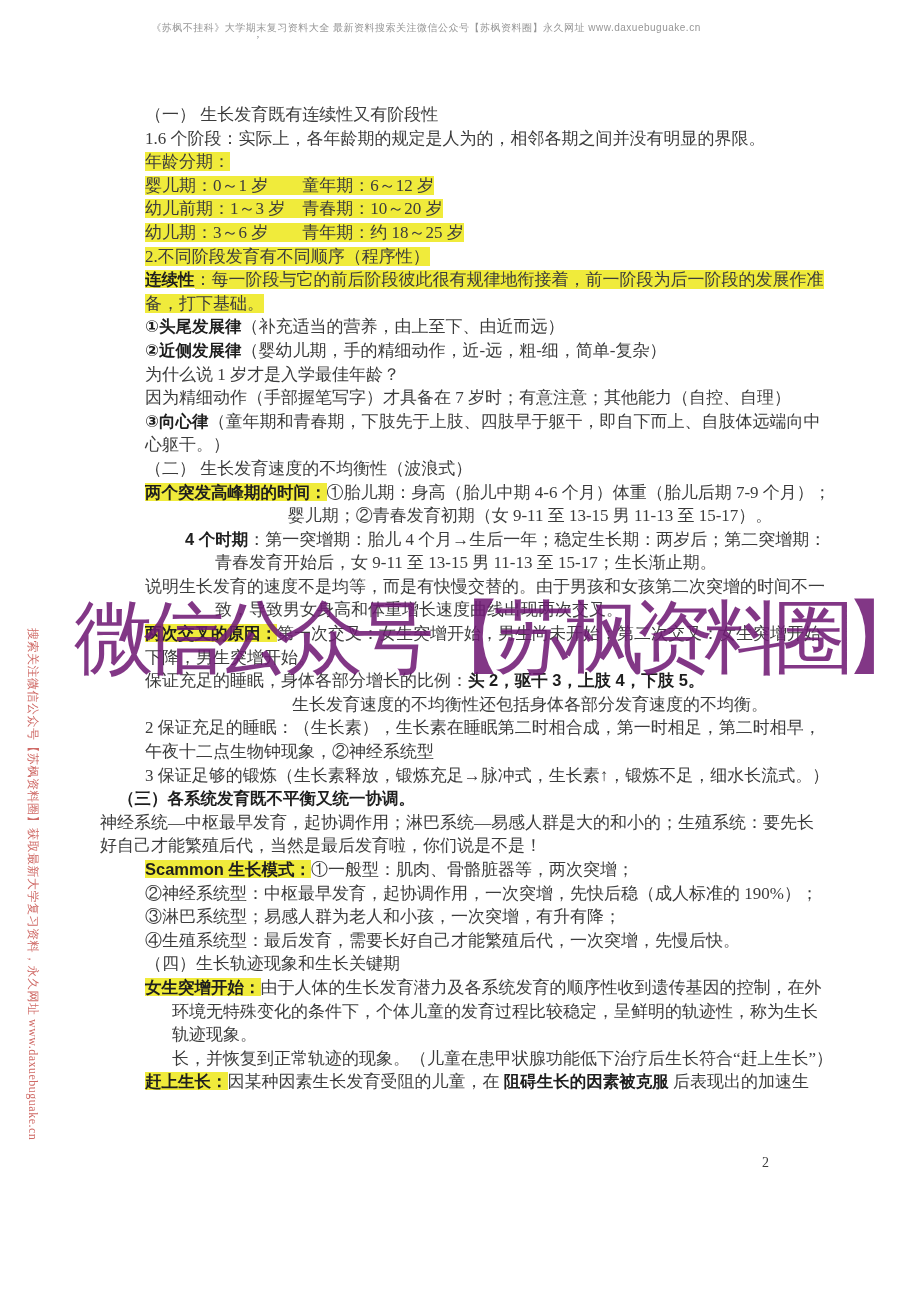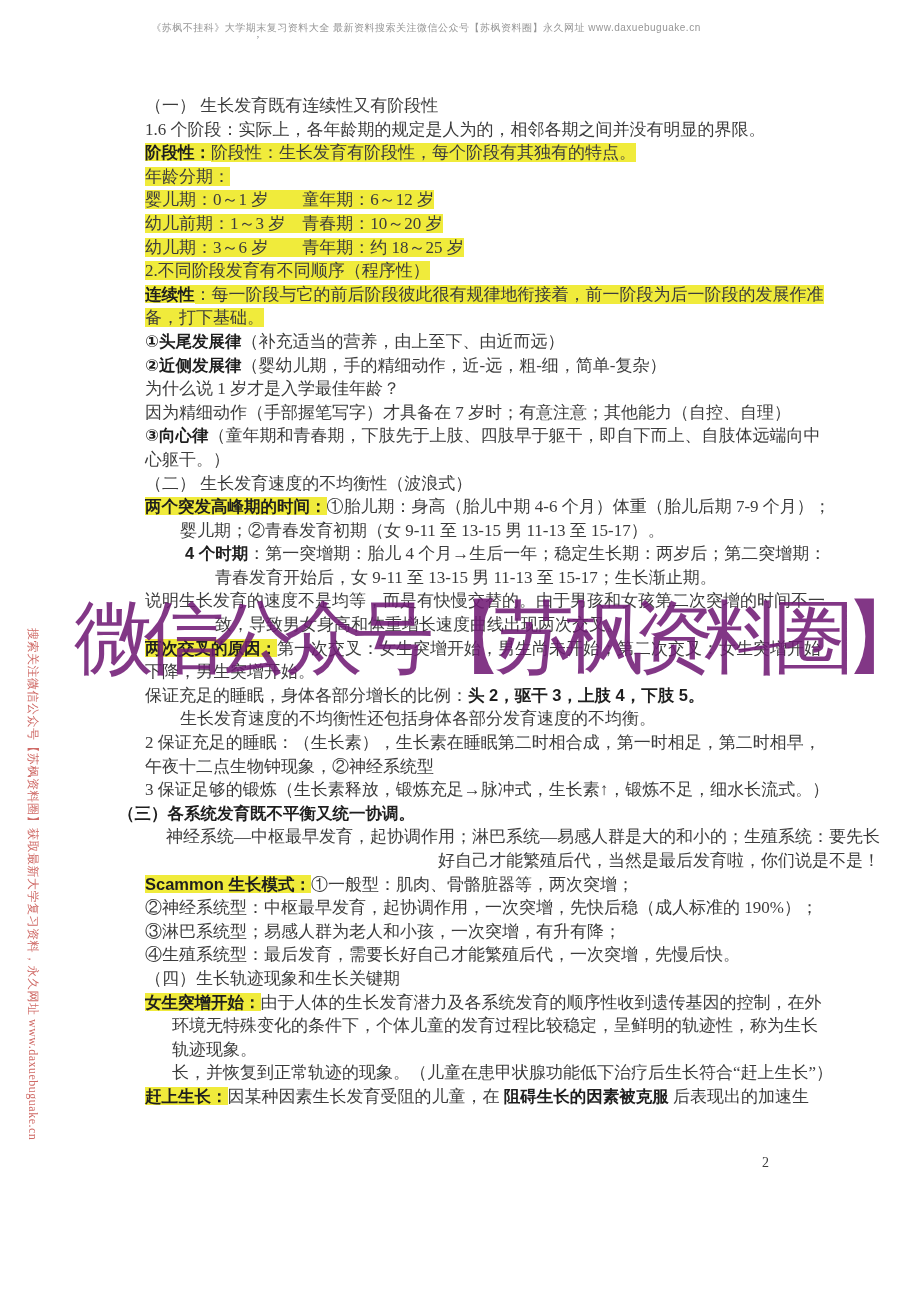--- a/index.html
+++ b/index.html
@@ -9,36 +9,36 @@
   }
   .page-header{
     position:absolute;top:21px;left:0;width:852px;text-align:center;
     font-size:10px;color:#969696;letter-spacing:.5px;
     font-family:"Liberation Sans","DejaVu Sans",sans-serif;
   }
   .header-mark{
     position:absolute;left:256px;top:33px;font-size:11px;color:#8a8a8a;
   }
   .doc{
-    position:absolute;left:100px;top:94px;width:780px;color:#3c3c3c;
+    position:absolute;left:100px;top:103px;width:780px;color:#3c3c3c;
   }
   .line{font-size:17px;line-height:23.6px;height:23.6px;white-space:nowrap;}
   .seg{color:#3c3c3c;}
   .seg.b{
     font-weight:bold;color:#1e1e1e;
     font-family:"Liberation Sans","DejaVu Sans",sans-serif;
     font-size:16.5px;
   }
   .seg.y{background:#f0eb3b;}
   .seg.g{background:#d9d9d9;}
-  .i0{padding-left:0;text-align:right;}
+  .i0{padding-left:0;}
   .i18{padding-left:18px;}
   .i45{padding-left:45px;}
   .i72{padding-left:72px;}
-  .i80{padding-left:80px;}
+  .i80{padding-left:80px;text-align:center;}
   .i85{padding-left:85px;}
   .i115{padding-left:115px;}
   .watermark{
     position:absolute;left:74px;top:583px;z-index:6;
     font-size:80px;line-height:110px;color:#701a75;opacity:.87;
     letter-spacing:-10px;white-space:nowrap;font-weight:400;
     font-family:"Liberation Serif","DejaVu Serif",serif;
     pointer-events:none;
   }
   .sidebar-watermark{
@@ -53,21 +53,20 @@
 </style>
 </head>
 <body>
 
 <div class="page-header">《苏枫不挂科》大学期末复习资料大全  最新资料搜索关注微信公众号【苏枫资料圈】永久网址 www.daxuebuguake.cn</div>
 <div class="header-mark">’</div>
 
 <div class="doc">
     <div class="line i45"><span class="seg">（一） 生长发育既有连续性又有阶段性</span></div>
     <div class="line i45"><span class="seg">1.6 个阶段：实际上，各年龄期的规定是人为的，相邻各期之间并没有明显的界限。</span></div>
-    <div class="line i45"><span class="seg b y">阶段性：</span><span class="seg y">阶段性：生长发育有阶段性，每个阶段有其独有的特点。</span></div>
     <div class="line i45"><span class="seg y">年龄分期：</span></div>
     <div class="line i45"><span class="seg y">婴儿期：0～1 岁　　童年期：6～12 岁</span></div>
     <div class="line i45"><span class="seg y">幼儿前期：1～3 岁　青春期：10～20 岁</span></div>
     <div class="line i45"><span class="seg y">幼儿期：3～6 岁　　青年期：约 18～25 岁</span></div>
     <div class="line i45"><span class="seg y">2.不同阶段发育有不同顺序（程序性）</span></div>
     <div class="line i45"><span class="seg b y">连续性</span><span class="seg y">：每一阶段与它的前后阶段彼此很有规律地衔接着，前一阶段为后一阶段的发展作准</span></div>
     <div class="line i45"><span class="seg y">备，打下基础。</span></div>
     <div class="line i45"><span class="seg b">①头尾发展律</span><span class="seg">（补充适当的营养，由上至下、由近而远）</span></div>
     <div class="line i45"><span class="seg b">②近侧发展律</span><span class="seg">（婴幼儿期，手的精细动作，近-远，粗-细，简单-复杂）</span></div>
     <div class="line i45"><span class="seg">为什么说 1 岁才是入学最佳年龄？</span></div>

